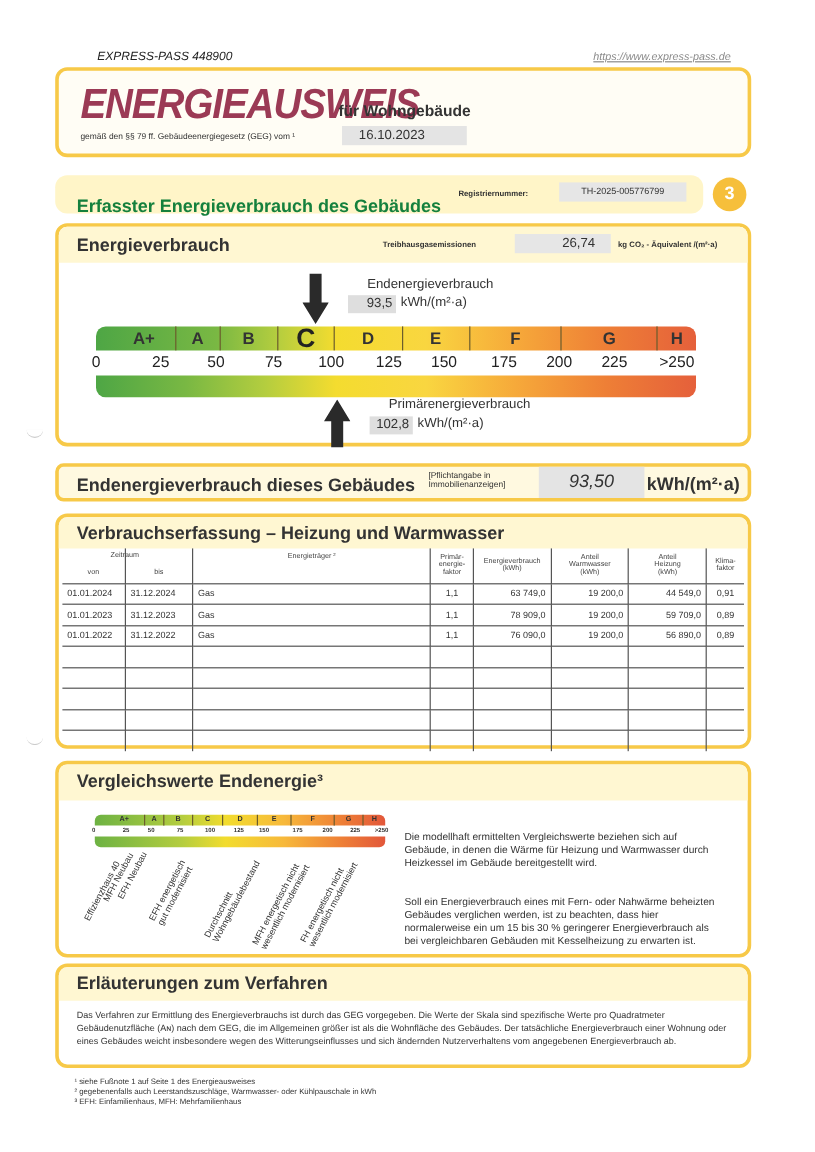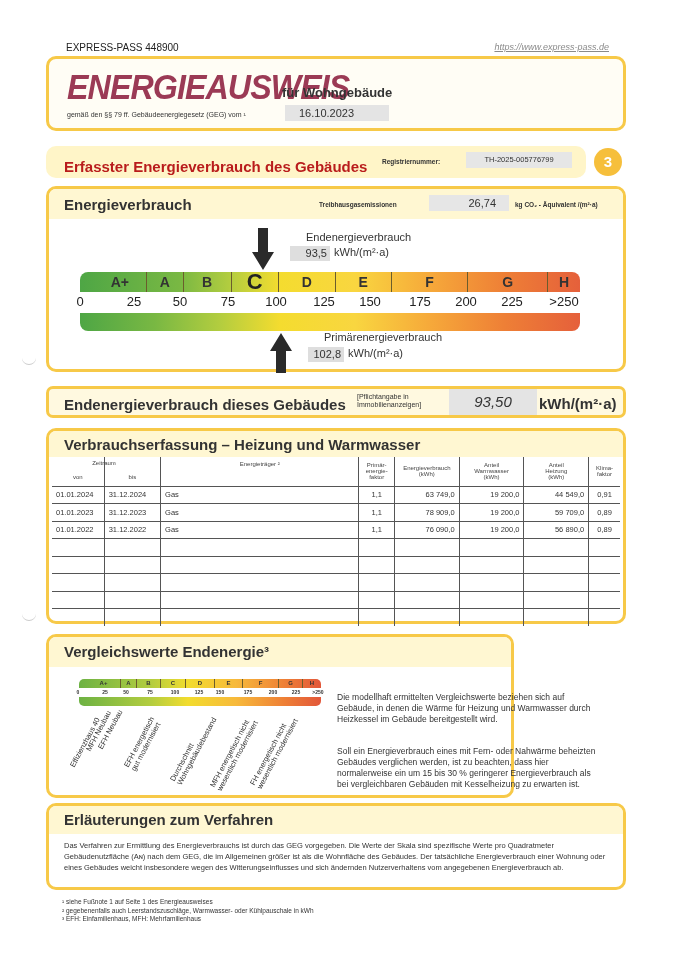--- a/index.html
+++ b/index.html
@@ -2,36 +2,36 @@
 <html><head>
 <meta charset="utf-8">
 <style>
   * { box-sizing: border-box; margin: 0; padding: 0; }
   body {
     width: 679px; height: 960px; background: #ffffff; position: relative;
     font-family: "Liberation Sans", sans-serif; color: #333; overflow: hidden;
   }
   .abs { position: absolute; }
   .topline { top: 42px; font-size: 10px; color: #222; }
-  .topline.left { left: 66px; }
+  .topline.left { left: 81px; font-style: italic; }
   .topline.right { right: 70px; color: #8a8a8a; font-style: italic; text-decoration: underline; font-size: 9px; }
   .box {
     position: absolute; border: 3px solid #f7c948; border-radius: 10px; background: #fff;
   }
   .box .head { background: #fff7d2; border-radius: 7px 7px 0 0; }
   .title-box { left: 46px; top: 56px; width: 580px; height: 75px; background: #fffdf5; }
   .big-title {
     position: absolute; left: 18px; top: 8px; font-size: 35px; font-weight: bold;
     font-style: italic; color: #9b3a55; letter-spacing: -1px; transform: scaleX(0.92); transform-origin: left;
   }
   .sub-title { position: absolute; left: 233px; top: 26px; font-size: 13px; font-weight: bold; color: #333; }
   .law { position: absolute; left: 18px; top: 52px; font-size: 7px; color: #333; }
   .date-field { position: absolute; left: 236px; top: 46px; width: 104px; height: 16px; background: #e4e4e4; font-size: 11px; padding-left: 14px; line-height: 16px; }
   .bar1 { left: 46px; top: 146px; width: 540px; height: 32px; background: #fff5c8; border-radius: 10px; }
-  .bar1 .t { position: absolute; left: 18px; top: 12px; font-size: 15px; font-weight: bold; color: #b91c1c; }
+  .bar1 .t { position: absolute; left: 18px; top: 18px; font-size: 15px; font-weight: bold; color: #15803d; }
   .bar1 .rl { position: absolute; left: 336px; top: 12px; font-size: 6.5px; font-weight: bold; }
   .bar1 .rv { position: absolute; left: 420px; top: 6px; width: 106px; height: 16px; background: #e6e6e6; font-size: 7.5px; text-align: center; line-height: 16px; }
   .badge3 { left: 594px; top: 148px; width: 28px; height: 28px; border-radius: 50%; background: #f6bf3b; color: #fff; font-size: 15px; font-weight: bold; text-align: center; line-height: 28px; }
   .ev-box { left: 46px; top: 186px; width: 580px; height: 186px; }
   .ev-box .head { height: 30px; position: relative; }
   .ev-box .head .t { position: absolute; left: 15px; top: 7px; font-size: 15px; font-weight: bold; }
   .ev-box .head .gl { position: absolute; left: 270px; top: 12px; font-size: 6.5px; font-weight: bold; }
   .ev-box .head .gv { position: absolute; left: 380px; top: 6px; width: 80px; height: 16px; background: #e6e6e6; font-size: 11px; text-align: right; padding-right: 13px; line-height: 16px; }
   .ev-box .head .gu { position: absolute; left: 466px; top: 12px; font-size: 6.5px; font-weight: bold; }
   .scale-top {
@@ -60,21 +60,21 @@
   .summary .u { position: absolute; left: 490px; top: 6px; font-size: 15px; font-weight: bold; }
   .table-box { left: 46px; top: 428px; width: 580px; height: 196px; }
   .table-box .head { height: 26px; position: relative; }
   .table-box .head .t { position: absolute; left: 15px; top: 5px; font-size: 15px; font-weight: bold; }
   table { border-collapse: collapse; position: absolute; left: 3px; top: 26px; width: 568px; font-size: 7.5px; }
   th { font-weight: normal; font-size: 6px; color: #444; height: 29px; border-bottom: 1px solid #555; border-right: 1px solid #555; text-align: center; vertical-align: middle; }
   td { height: 17.5px; border-bottom: 1px solid #555; border-right: 1px solid #555; color: #333; padding: 0 4px; }
   th:last-child, td:last-child { border-right: none; }
   td.r { text-align: right; }
   td.c { text-align: center; }
-  .cmp-box { left: 46px; top: 634px; width: 468px; height: 164px; }
+  .cmp-box { left: 46px; top: 634px; width: 580px; height: 164px; }
   .cmp-box .head { height: 30px; position: relative; }
   .cmp-box .head .t { position: absolute; left: 15px; top: 6px; font-size: 15px; font-weight: bold; }
   .mini-top {
     position: absolute; left: 30px; top: 42px; width: 242px; height: 9px; border-radius: 5px 5px 0 0;
     background: linear-gradient(to right, #6db243, #b4cd3f 30%, #f2dc2e 45%, #f7b93b 65%, #ee7f36 85%, #e2573a);
     display: flex; font-size: 6px; font-weight: bold;
   }
   .mini-top .cell { border-right: 1px solid #6b5d2c; text-align: center; line-height: 9px; }
   .mini-top .cell:last-child { border-right: none; }
   .mini-ticks { position: absolute; left: 25px; top: 52px; width: 252px; height: 8px; }

